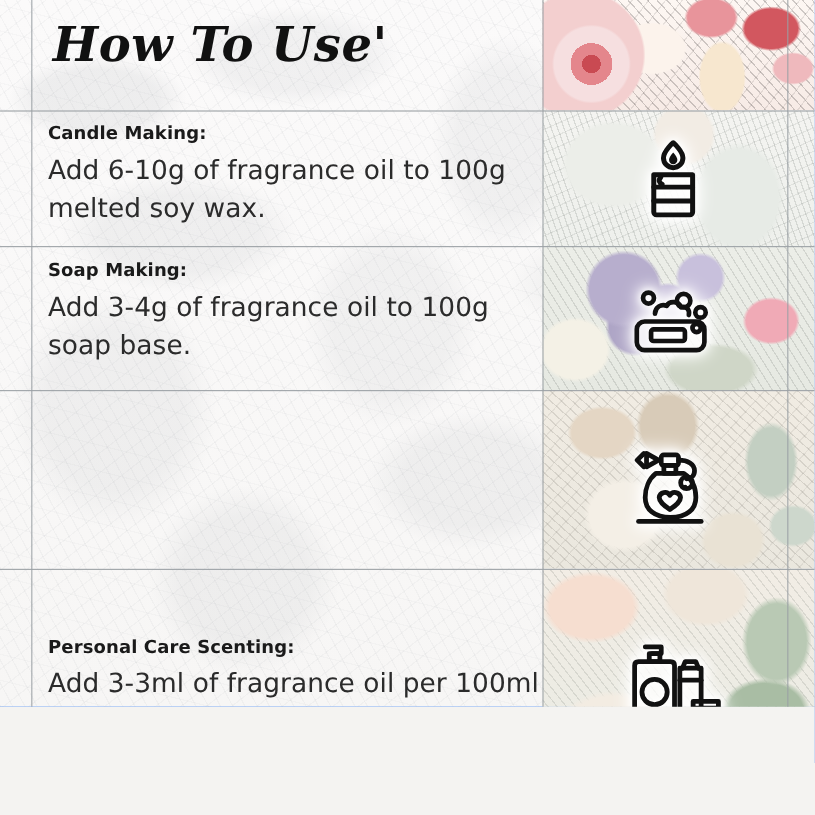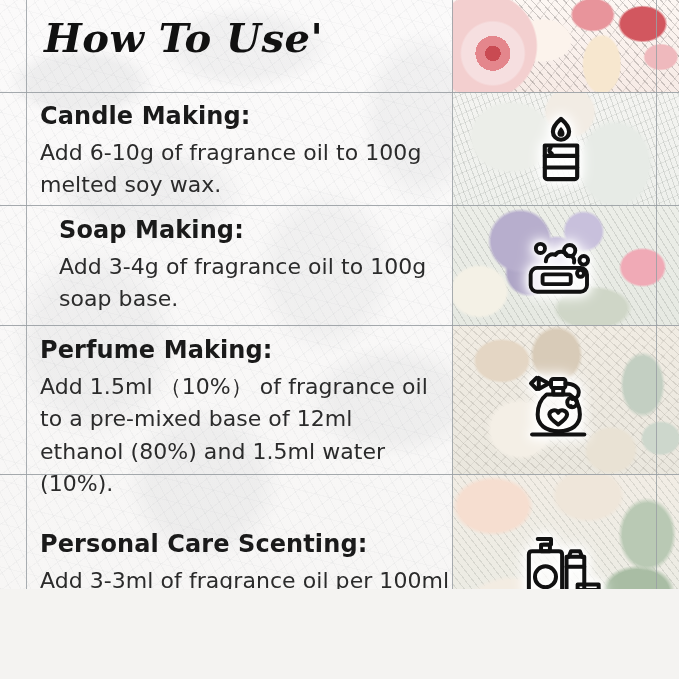--- a/index.html
+++ b/index.html
@@ -125,21 +125,21 @@
   
   .title{
     position:absolute;left:44px;top:14px;
     font-family:"DejaVu Serif",serif;
     font-style:italic;font-weight:700;
     font-size:40px;letter-spacing:.5px;color:#111;
     white-space:nowrap;
   }
   .section{position:absolute;left:40px;width:400px;}
   .sec-head{
-    font-size:24px;font-weight:700;color:#1a1a1a;
+    font-size:15px;font-weight:700;color:#1a1a1a;
     letter-spacing:.1px;margin:0 0 7px 0;
     font-family:"DejaVu Sans",sans-serif;
   }
   .sec-body{
     font-size:22px;color:#2b2b2b;line-height:1.47;
     font-family:"DejaVu Sans",sans-serif;
     white-space:pre-line;letter-spacing:.05px;
   }
 
   
@@ -194,43 +194,37 @@
   <div class="icon-wrap" style="top:108px;height:82px;">
     <svg width="74" height="74" viewBox="0 0 64 64" fill="none" stroke="#111" stroke-width="3.6" stroke-linecap="round" stroke-linejoin="round">
       <path d="M32 6c0 0 7 6 7 11a7 7 0 0 1-14 0c0-5 7-11 7-11z"></path>
       <path d="M32 13c0 0 3 3 3 5.5a3 3 0 0 1-6 0c0-2.5 3-5.5 3-5.5z" fill="#111" stroke="none"></path>
       <path d="M18 29h28v27a2 2 0 0 1-2 2H20a2 2 0 0 1-2-2V29z"></path>
       <path d="M18 38h28M18 48h28"></path>
       <path d="M23 31c-2 2-1 4 1 5"></path>
     </svg>
   </div>
 
-  <div class="section" style="top:216px;margin-left:19px;">
+  <div class="section" style="top:216px;">
     <div class="sec-head">Soap Making:</div>
     <div class="sec-body">Add 3-4g of fragrance oil to 100g
 soap base.</div>
   </div>
   <div class="icon-wrap" style="top:228px;height:82px;">
     <svg width="78" height="70" viewBox="0 0 72 64" fill="none" stroke="#111" stroke-width="3.6" stroke-linecap="round" stroke-linejoin="round">
       <circle cx="17" cy="13" r="4.2"></circle>
       <circle cx="44" cy="15" r="5.2"></circle>
       <circle cx="57" cy="24" r="4"></circle>
       <circle cx="54" cy="36" r="3.2"></circle>
       <path d="M22 25c0-5 5-8 9-6 2-4 9-4 11 1 4-1 7 2 6 6"></path>
       <rect x="8" y="31" width="52" height="22" rx="6"></rect>
       <rect x="19" y="37" width="26" height="9" rx="2"></rect>
     </svg>
   </div>
 
-  <div class="section" style="top:336px;">
-    <div class="sec-head">Perfume Making:</div>
-    <div class="sec-body">Add 1.5ml （10%） of fragrance oil
-to a pre-mixed base of 12ml
-ethanol (80%) and 1.5ml water (10%).</div>
-  </div>
   <div class="icon-wrap" style="top:368px;height:82px;">
     <svg width="80" height="76" viewBox="0 0 72 68" fill="none" stroke="#111" stroke-width="3.6" stroke-linecap="round" stroke-linejoin="round">
       <rect x="27" y="7" width="13" height="8" rx="2"></rect>
       <path d="M29 15h9v6h-9z"></path>
       <path d="M40 11c7 0 12 3 12 8 0 4-3 6-6 6"></path>
       <circle cx="46" cy="28" r="4.4"></circle>
       <path d="M25 11 16 6v10l9-5z"></path>
       <path d="M14 6l-5 5 5 5"></path>
       <path d="M23 21h21c6 4 9 11 9 18 0 9-7 15-19 15s-19-6-19-15c0-7 3-14 8-18z"></path>
       <path d="M10 57h47"></path>

